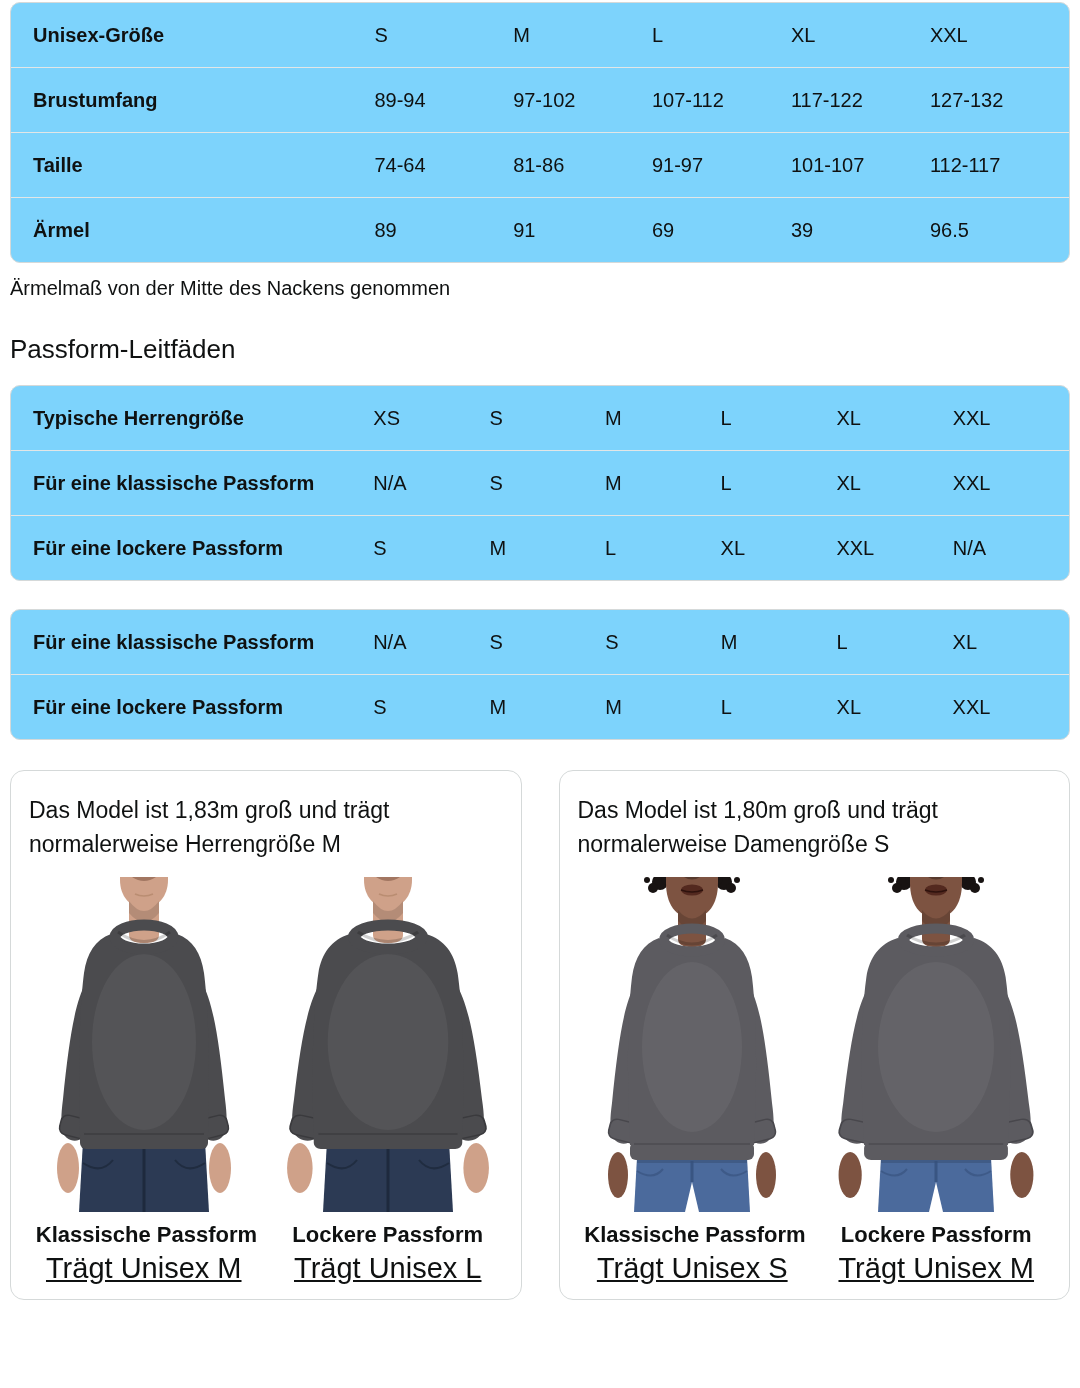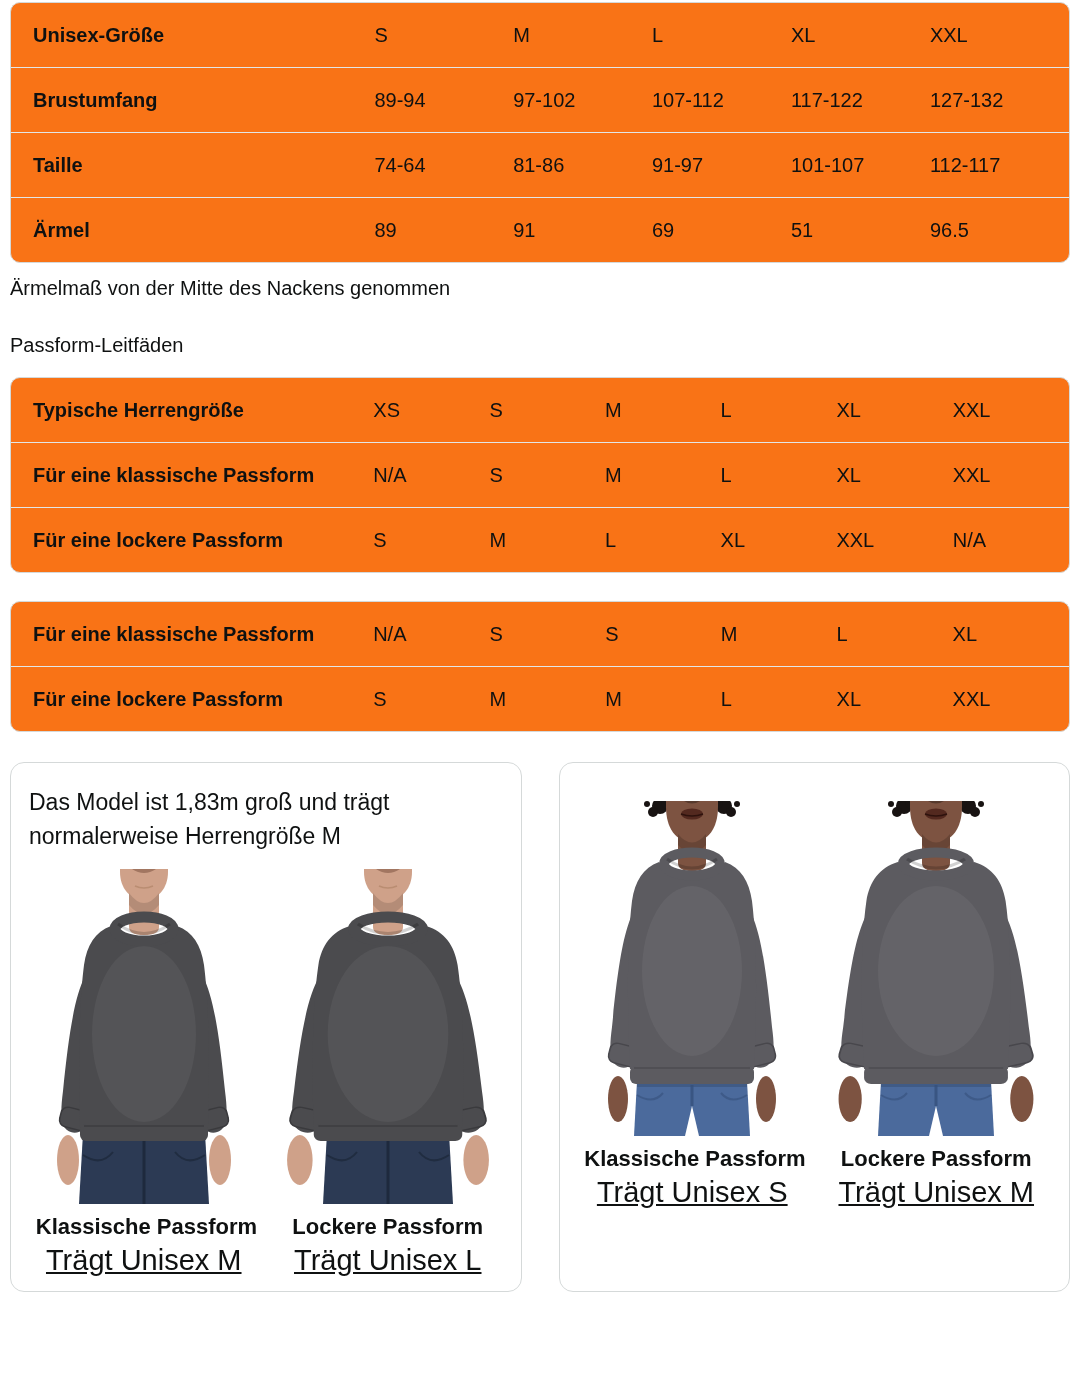--- a/index.html
+++ b/index.html
@@ -12,34 +12,34 @@
   .page { padding:2px 10px 12px; }
 
   .page-title {
     font-size:22px; font-weight:400; line-height:26px;
     margin:0; padding:2px 0 18px;
   }
 
   table.amz {
     width:100%; border-collapse:separate; border-spacing:0;
     border:1px solid #d5d9d9; border-radius:10px; overflow:hidden;
-    background:#f97316;
+    background:#7dd3fc;
   }
   table.amz td {
     font-size:20px; line-height:24px; height:64px;
     padding:0; vertical-align:middle;
     border-top:1px solid #e3e6e6;
   }
   table.amz tr:first-child td { border-top:none; }
   table.amz td.lbl { font-weight:700; padding-left:22px; width:348px; }
   table.cols5 td.val { width:142px; }
   table.cols6 td.val { width:119px; }
 
   .note { font-size:20px; line-height:24px; padding:13px 0 0; }
-  .fit-heading { font-size:20px; font-weight:400; padding:34px 0 20px; }
+  .fit-heading { font-size:26px; font-weight:400; padding:34px 0 20px; }
   .fit-table + .fit-table { margin-top:28px; }
 
   .cards { display:flex; gap:37px; margin-top:30px; }
   .card {
     flex:1 1 0; border:1px solid #d5d9d9; border-radius:14px;
     padding:22px 18px 18px; background:#fff; min-width:0;
   }
   .card-desc { font-size:23px; line-height:34px; min-height:68px; }
   .figures { display:flex; justify-content:center; gap:28px; margin-top:16px; }
   .figure { width:216px; }
@@ -81,21 +81,21 @@
           <td class="val">81-86</td>
           <td class="val">91-97</td>
           <td class="val">101-107</td>
           <td class="val">112-117</td>
         </tr>
         <tr>
           <td class="lbl">Ärmel</td>
           <td class="val">89</td>
           <td class="val">91</td>
           <td class="val">69</td>
-          <td class="val">51</td>
+          <td class="val">39</td>
           <td class="val">96.5</td>
         </tr>
       </tbody>
   </table>
 
   <div class="note">Ärmelmaß von der Mitte des Nackens genommen</div>
 
   <div class="fit-heading">Passform-Leitfäden</div>
 
   <table class="amz cols6 fit-table">
@@ -229,20 +229,21 @@
                 </g>
               </svg>
             </div>
           <div class="fit-label">Lockere Passform</div>
           <div class="size-label">Trägt Unisex L</div>
         </div>
       </div>
     </div>
 
     <div class="card">
+      <div class="card-desc">Das Model ist 1,80m groß und trägt normalerweise Damengröße S</div>
       <div class="figures">
         <div class="figure">
           <div class="photo">
               <svg viewBox="0 0 214 335" width="214" height="335">
                 <rect x="0" y="0" width="214" height="335" fill="#ffffff"></rect>
                 <g fill="#181312">
                   <circle cx="75" cy="5" r="8"></circle>
                   <circle cx="68" cy="11" r="5"></circle>
                   <circle cx="82" cy="2" r="6"></circle>
                   <circle cx="139" cy="5" r="8"></circle>

